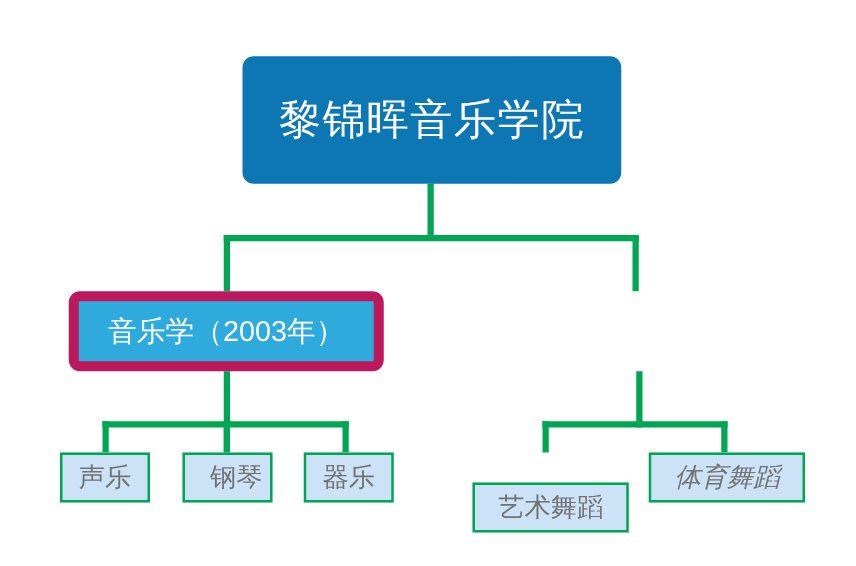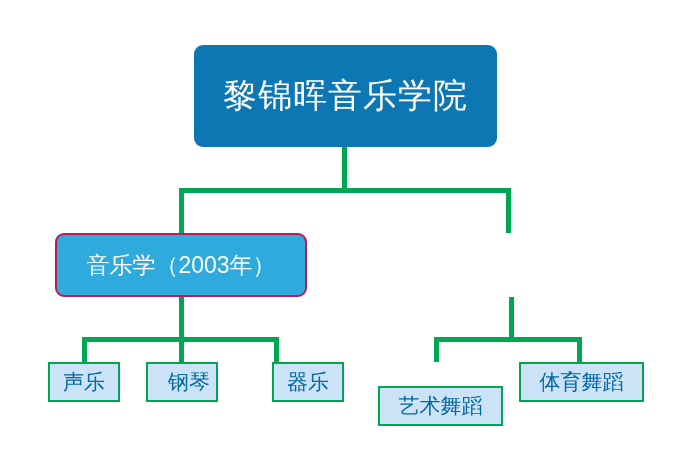--- a/index.html
+++ b/index.html
@@ -31,31 +31,31 @@
   .node-root {
     background: #0C77B3;
     border-radius: 9px;
     color: #ffffff;
     font-size: 34px;
     letter-spacing: 1px;
   }
   
   .node-dept {
     background: #2EAADC;
-    border: 2px solid #be185d;
+    border: 8px solid #be185d;
     border-radius: 9px;
     color: #ffffff;
     font-size: 23px;
   }
   
   .node-leaf {
     background: #CBE2F7;
     border: 2px solid #00A651;
     border-radius: 0;
-    color: #0369a1;
+    color: #737373;
     font-size: 21px;
   }
   
   .conn {
     position: absolute;
     background: #00A651;
     z-index: 1;
   }
 </style>
 </head>
@@ -88,19 +88,19 @@
 
   <div class="node node-root" style="left:194px; top:45px; width:303px; height:102px;">黎锦晖音乐学院</div>
 
   <div class="node node-dept" style="left:55px; top:233px; width:252px; height:64px;">音乐学（2003年）</div>
 
 
   <div class="node node-leaf" style="left:48px; top:362px; width:72px; height:40px;">声乐</div>
 
   <div class="node node-leaf" style="left:146px; top:362px; width:72px; height:40px;padding-left:14px;">钢琴</div>
 
-  <div class="node node-leaf" style="left:243px; top:362px; width:72px; height:40px;margin-left:29px;">器乐</div>
+  <div class="node node-leaf" style="left:243px; top:362px; width:72px; height:40px;">器乐</div>
 
   <div class="node node-leaf" style="left:378px; top:362px; width:125px; height:40px;margin-top:24px;">艺术舞蹈</div>
 
-  <div class="node node-leaf" style="left:519px; top:362px; width:125px; height:40px;">体育舞蹈</div>
+  <div class="node node-leaf" style="left:519px; top:362px; width:125px; height:40px;font-style:italic;">体育舞蹈</div>
 
 </div>
 
 </body></html>

